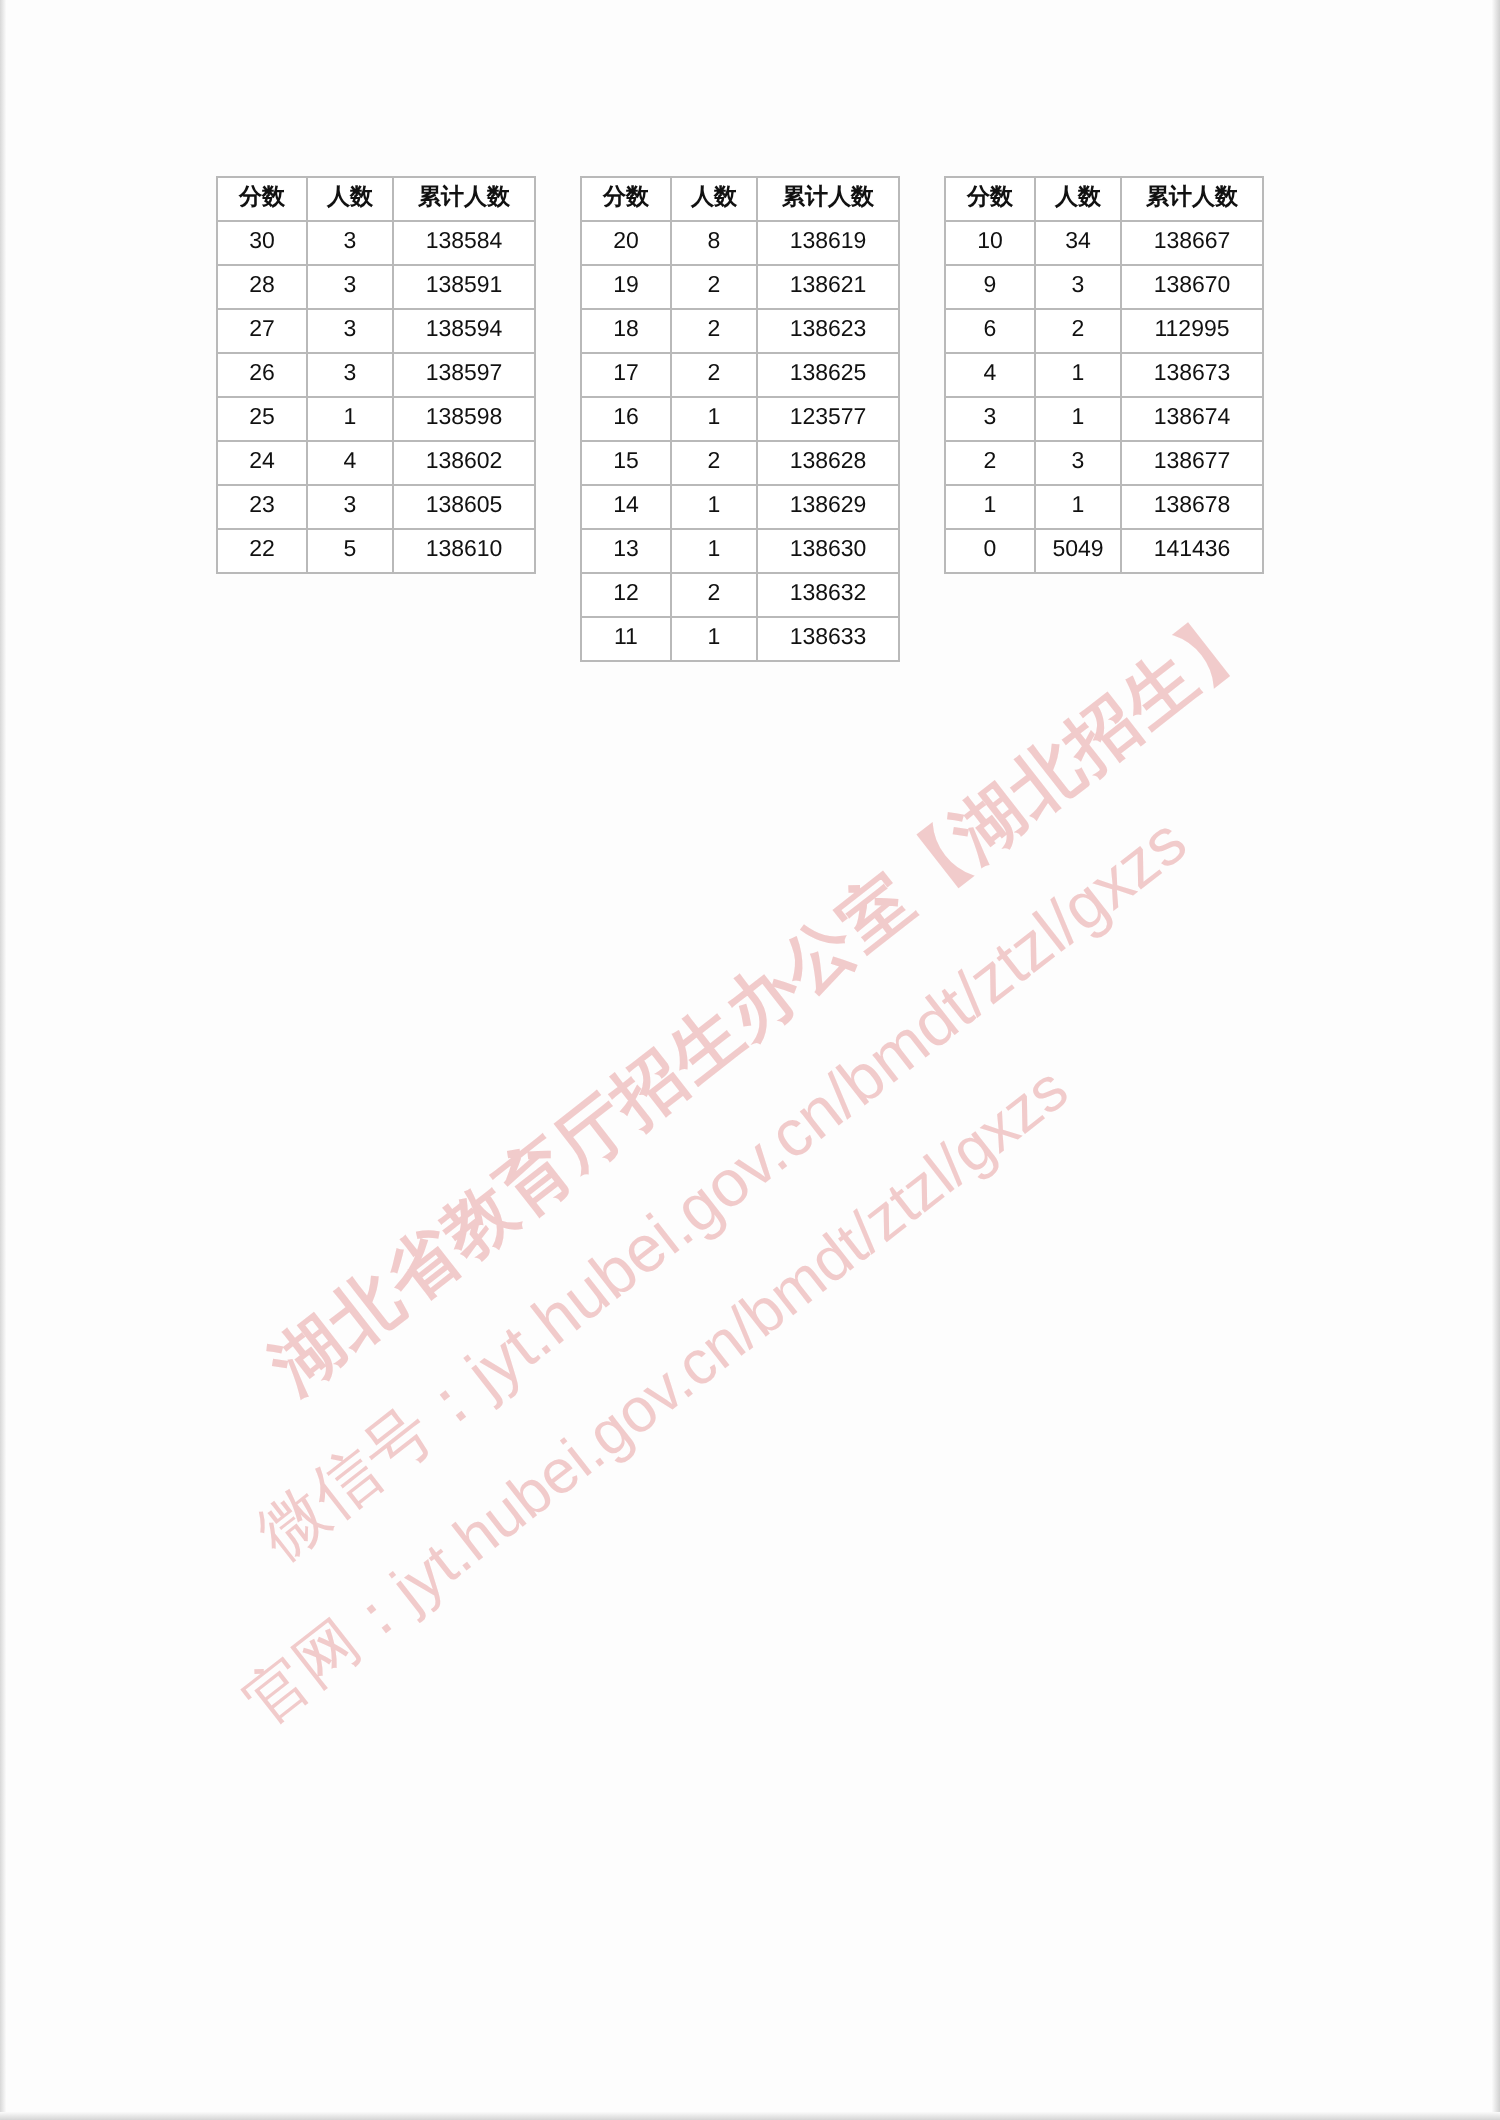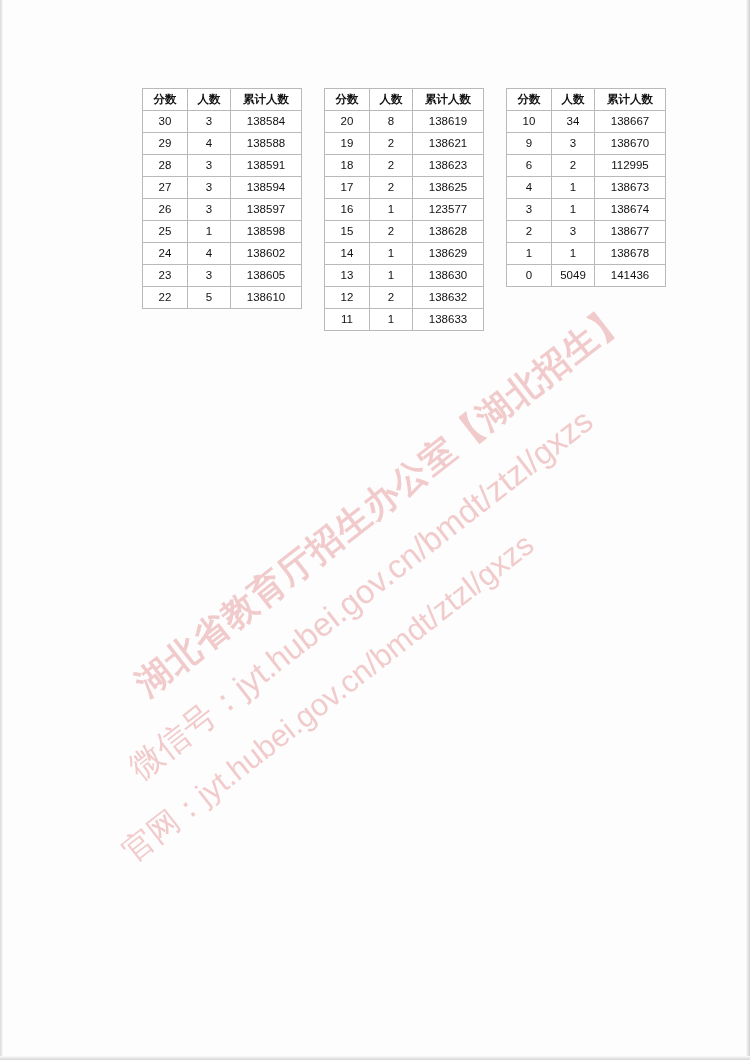--- a/index.html
+++ b/index.html
@@ -42,21 +42,20 @@
   }
 
   .tables-area {
     position: absolute;
     left: 108px;
     top: 88px;
     display: flex;
     flex-direction: row;
     align-items: flex-start;
     gap: 22px;
-    margin-left: 34px;
   }
 
   table.score-table {
     border-collapse: collapse;
     background: #ffffff;
   }
   table.score-table th,
   table.score-table td {
     border: 1px solid #b9b9b9;
     font-size: 11.5px;
@@ -130,25 +129,20 @@
           <th class="col-cum">累计人数</th>
         </tr>
       </thead>
       <tbody>
         <tr>
           <td>30</td>
           <td>3</td>
           <td>138584</td>
         </tr>
         <tr>
-          <td>29</td>
-          <td>4</td>
-          <td>138588</td>
-        </tr>
-        <tr>
           <td>28</td>
           <td>3</td>
           <td>138591</td>
         </tr>
         <tr>
           <td>27</td>
           <td>3</td>
           <td>138594</td>
         </tr>
         <tr>

